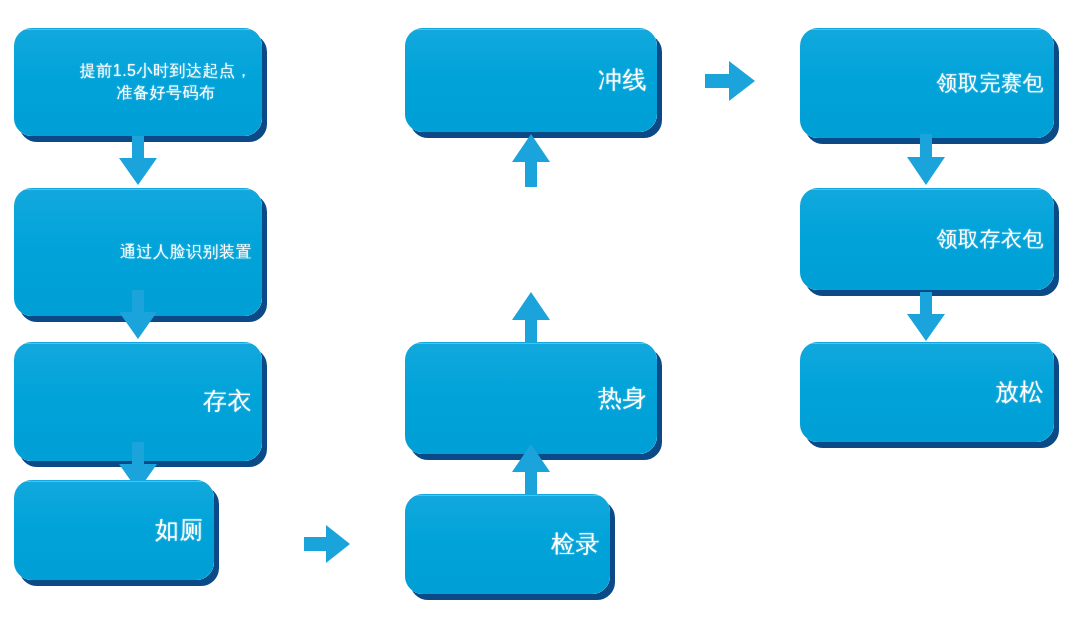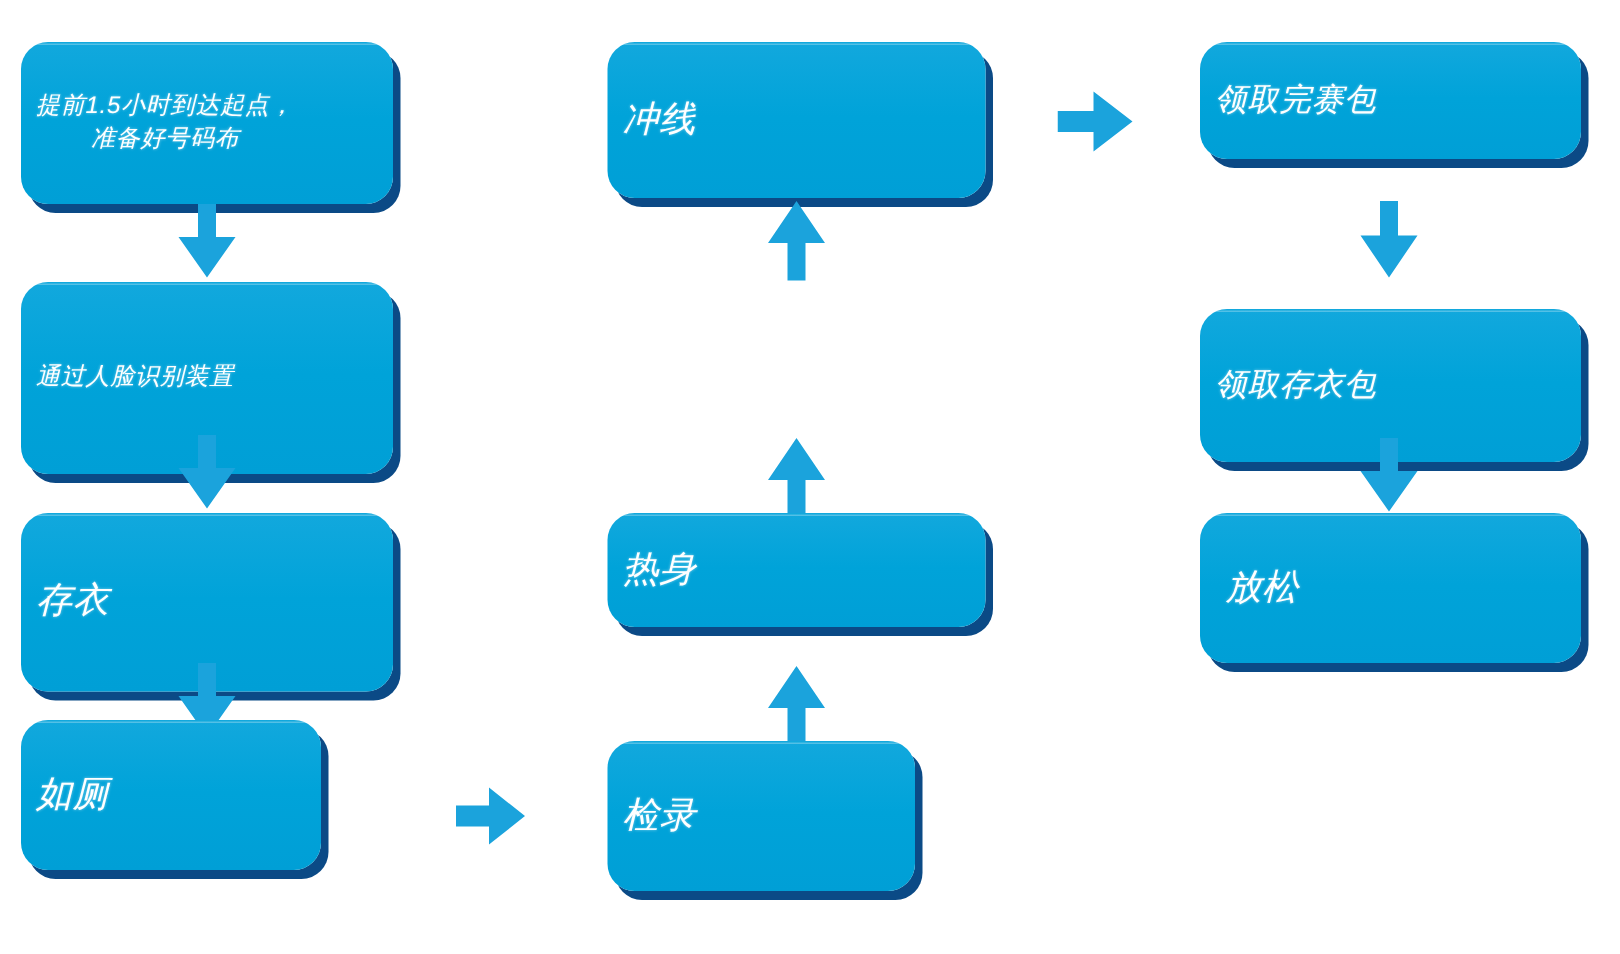--- a/index.html
+++ b/index.html
@@ -20,27 +20,26 @@
 
   
   .node {
     position: absolute;
     box-sizing: border-box;
     border-radius: 18px;
     background: linear-gradient(180deg, #12A8DD 0%, #00A3D9 48%, #009FD6 100%);
     box-shadow: 5px 6px 0 0 #0B4A86;
     display: flex;
     align-items: center;
-    justify-content: flex-start;
+    justify-content: flex-end;
     text-align: center;
     color: #FFFFFF;
     letter-spacing: 0.5px;
     text-shadow: 0 0 2px rgba(255,255,255,0.55);
     padding: 4px 10px;
-    font-style: italic;
   }
   .node .label {
     line-height: 1.35;
     white-space: pre-line;
   }
   .node.size-lg .label { font-size: 24px; font-weight: 400; }
   .node.size-md .label { font-size: 21px; font-weight: 400; }
   .node.size-sm .label { font-size: 16px; font-weight: 400; }
 
   
@@ -117,51 +116,51 @@
     </svg>
   </div>
 
 
   <div class="arrow" style="left:509px; top:292px;">
     <svg width="44" height="52" viewBox="0 0 44 52" aria-hidden="true">
       <polygon points="22,0 41,28 28,28 28,51 16,51 16,28 3,28" fill="#1BA3DC"></polygon>
     </svg>
   </div>
 
-  <div class="node size-lg" style="left:405px; top:342px; width:252px; height:76px;">
+  <div class="node size-lg" style="left:405px; top:342px; width:252px; height:112px;">
     <span class="label">热身</span>
   </div>
 
   <div class="arrow" style="left:509px; top:444px;">
     <svg width="44" height="52" viewBox="0 0 44 52" aria-hidden="true">
       <polygon points="22,0 41,28 28,28 28,51 16,51 16,28 3,28" fill="#1BA3DC"></polygon>
     </svg>
   </div>
 
   <div class="node size-lg" style="left:405px; top:494px; width:205px; height:100px;">
     <span class="label">检录</span>
   </div>
 
   <div class="arrow" style="left:705px; top:58px;">
     <svg width="52" height="46" viewBox="0 0 52 46" aria-hidden="true">
       <polygon points="0,16 24,16 24,3 50,23 24,43 24,30 0,30" fill="#1BA3DC"></polygon>
     </svg>
   </div>
 
-  <div class="node size-md" style="left:800px; top:28px; width:254px; height:78px;">
+  <div class="node size-md" style="left:800px; top:28px; width:254px; height:110px;">
     <span class="label">领取完赛包</span>
   </div>
 
   <div class="arrow" style="left:904px; top:134px;">
     <svg width="44" height="52" viewBox="0 0 44 52" aria-hidden="true">
       <polygon points="16,0 28,0 28,23 41,23 22,51 3,23 16,23" fill="#1BA3DC"></polygon>
     </svg>
   </div>
 
-  <div class="node size-md" style="left:800px; top:188px; width:254px; height:102px;margin-top:18px;">
+  <div class="node size-md" style="left:800px; top:188px; width:254px; height:102px;">
     <span class="label">领取存衣包</span>
   </div>
 
   <div class="arrow" style="left:904px; top:292px;">
     <svg width="44" height="50" viewBox="0 0 44 50" aria-hidden="true">
       <polygon points="16,0 28,0 28,22 41,22 22,49 3,22 16,22" fill="#1BA3DC"></polygon>
     </svg>
   </div>
 
   <div class="node size-lg" style="left:800px; top:342px; width:254px; height:100px;padding-left:17px;">

